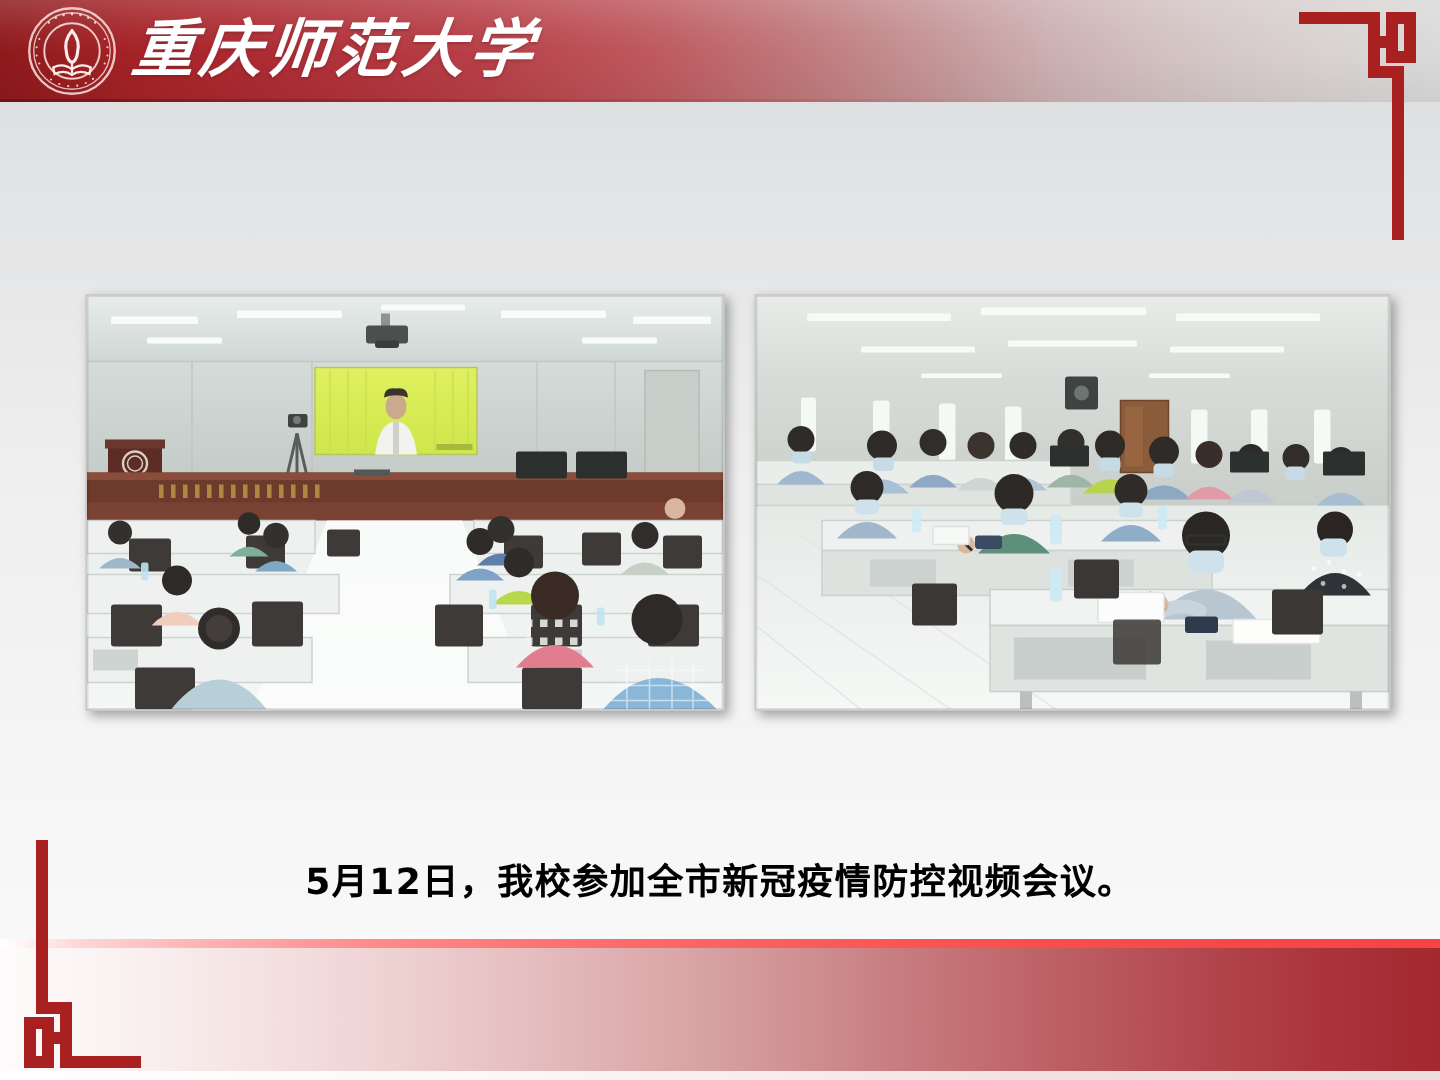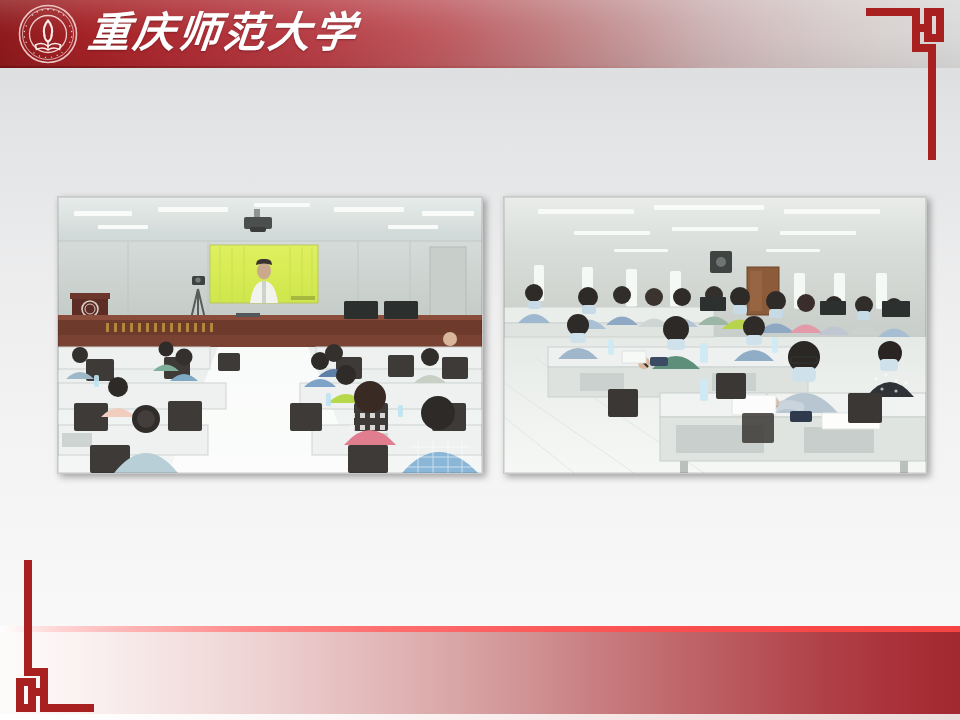--- a/index.html
+++ b/index.html
@@ -651,20 +651,21 @@
       <g fill="#3b3734">
         <rect x="104" y="192" width="30" height="28" rx="2"></rect>
         <rect x="212" y="176" width="30" height="26" rx="2"></rect>
         <rect x="344" y="196" width="34" height="30" rx="2"></rect>
         <rect x="238" y="216" width="32" height="30" rx="2" opacity="0.85"></rect>
       </g>
       <rect x="0" y="0" width="422" height="276" fill="none" stroke="rgba(0,0,0,0.10)" stroke-width="2"></rect>
     </svg>
   </div>
 
+  <div id="caption">5月12日，我校参加全市新冠疫情防控视频会议。</div>
 
   <div id="footer-band"></div>
   <div id="footer-topline"></div>
   <div id="footer-bottomstrip"></div>
 
   <div id="corner-bl" class="ornament">
     <svg viewBox="0 0 78 152" width="78" height="152" aria-hidden="true">
       <g fill="#a8201f">
 
         <rect x="8" y="0" width="8" height="116"></rect>

